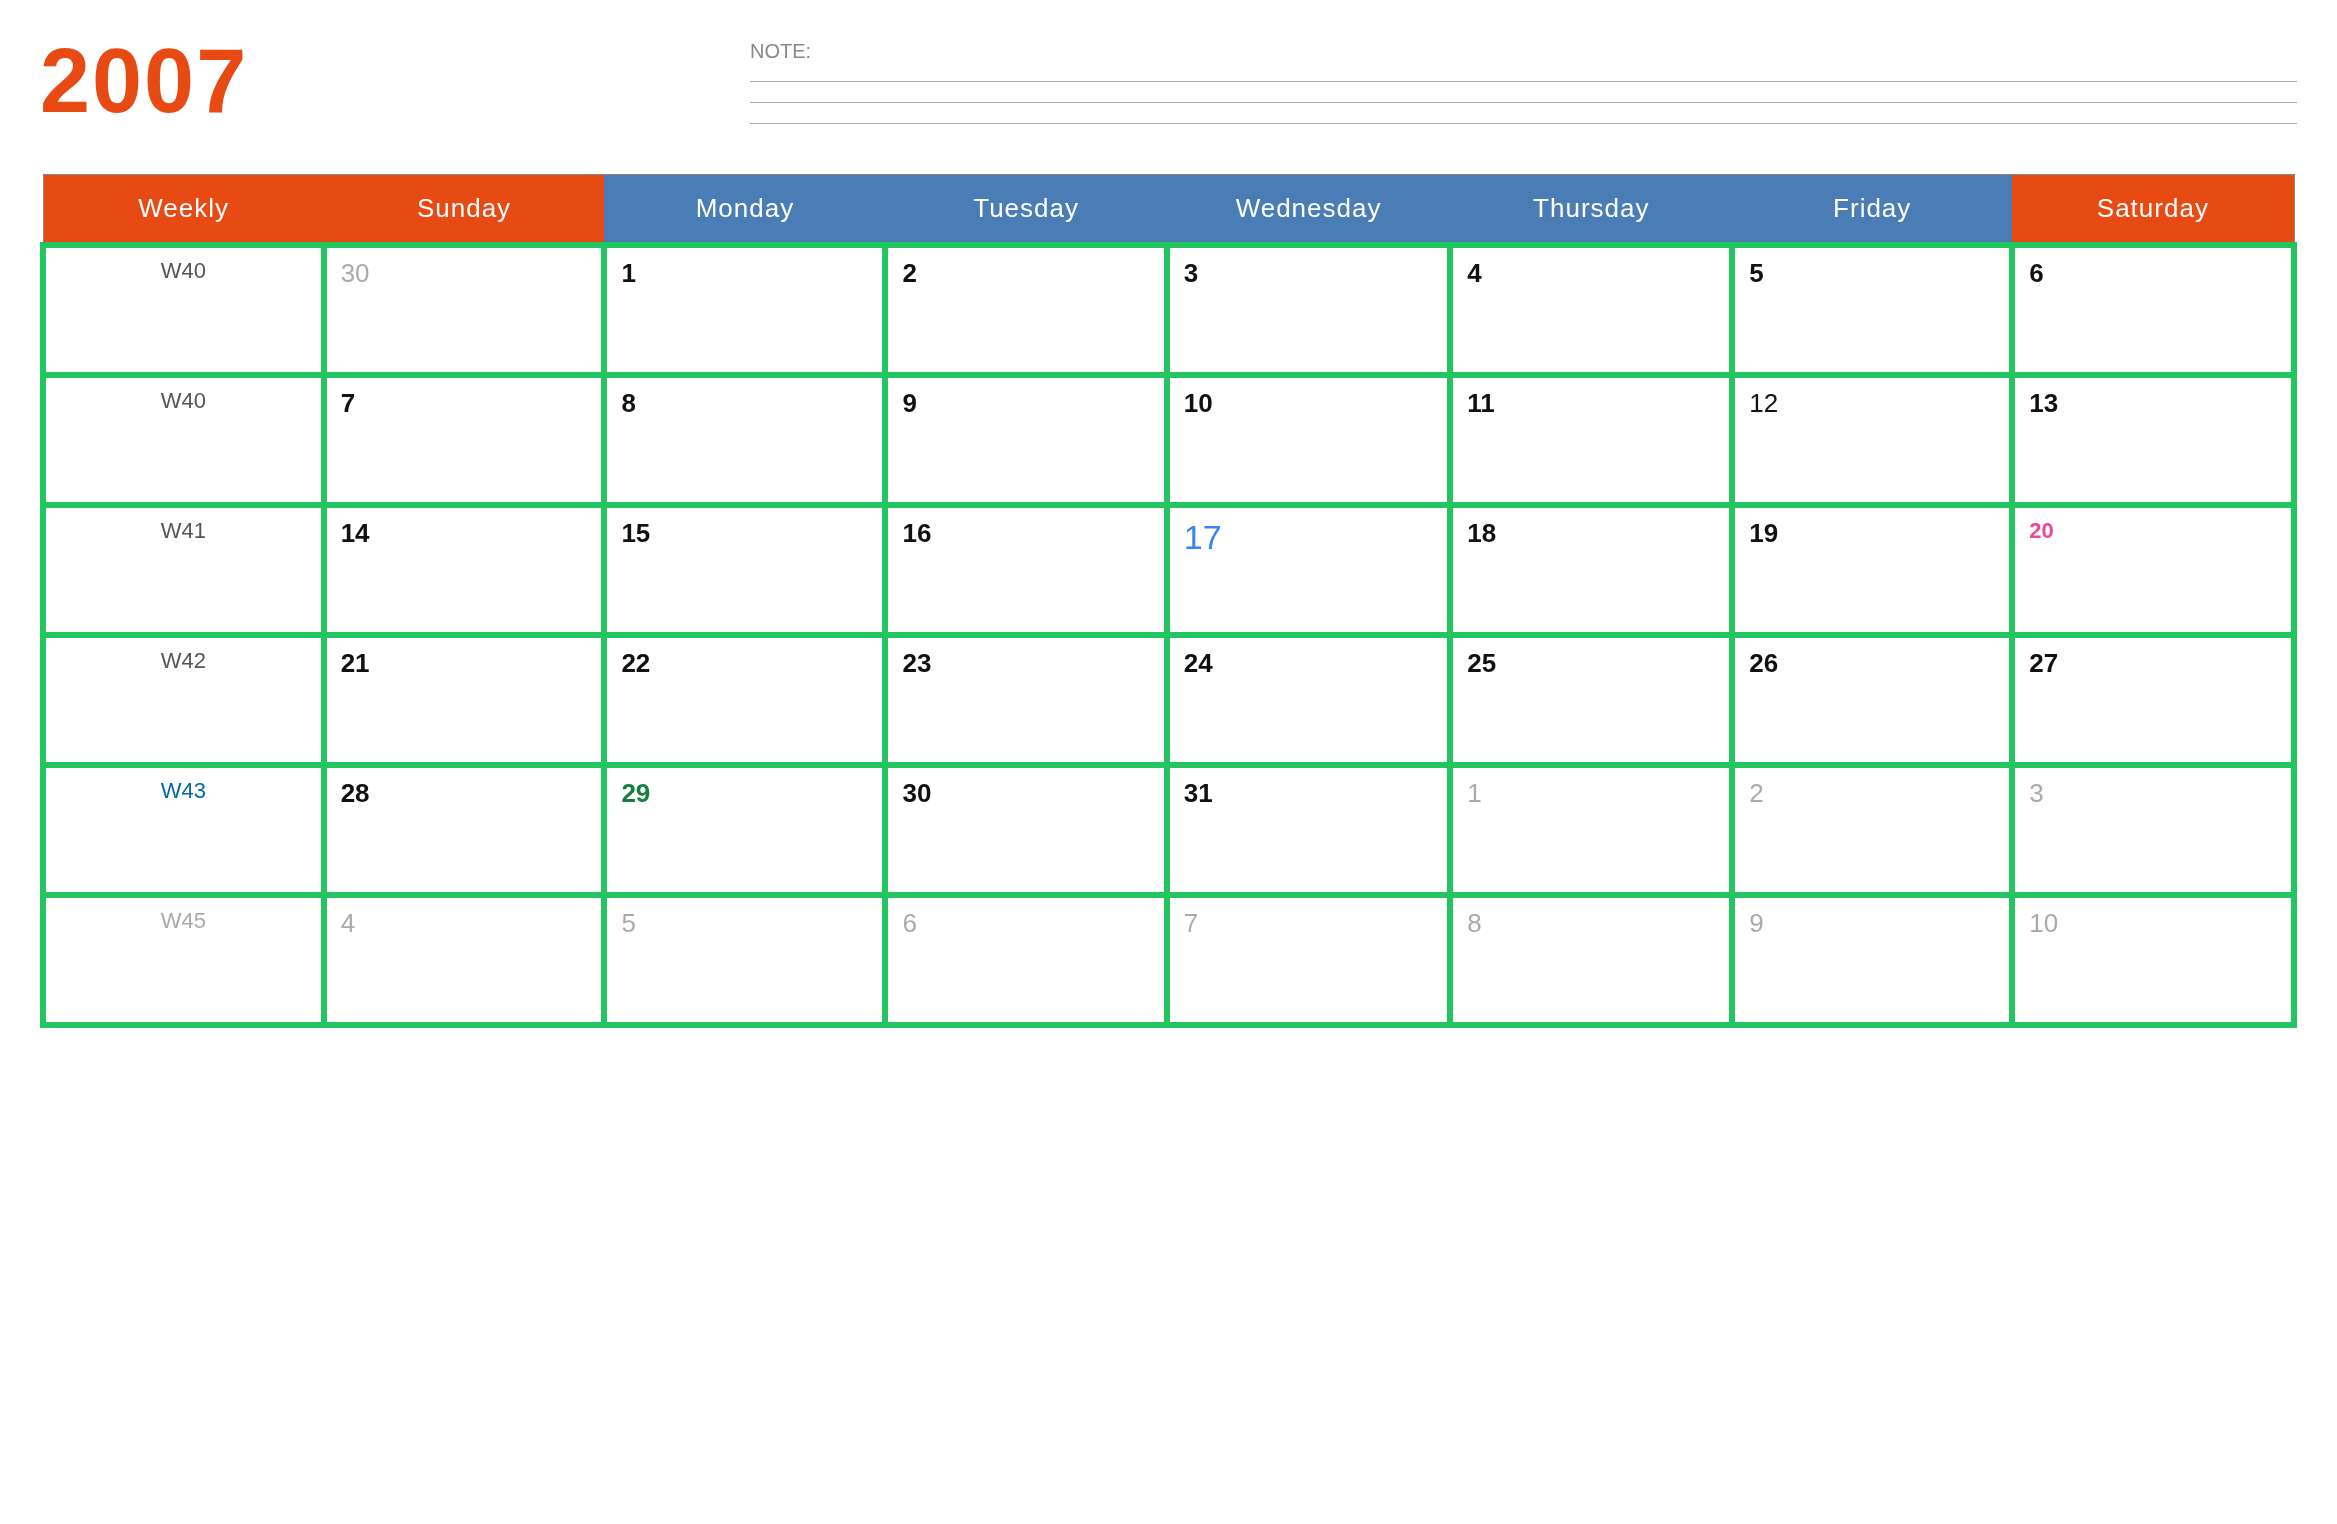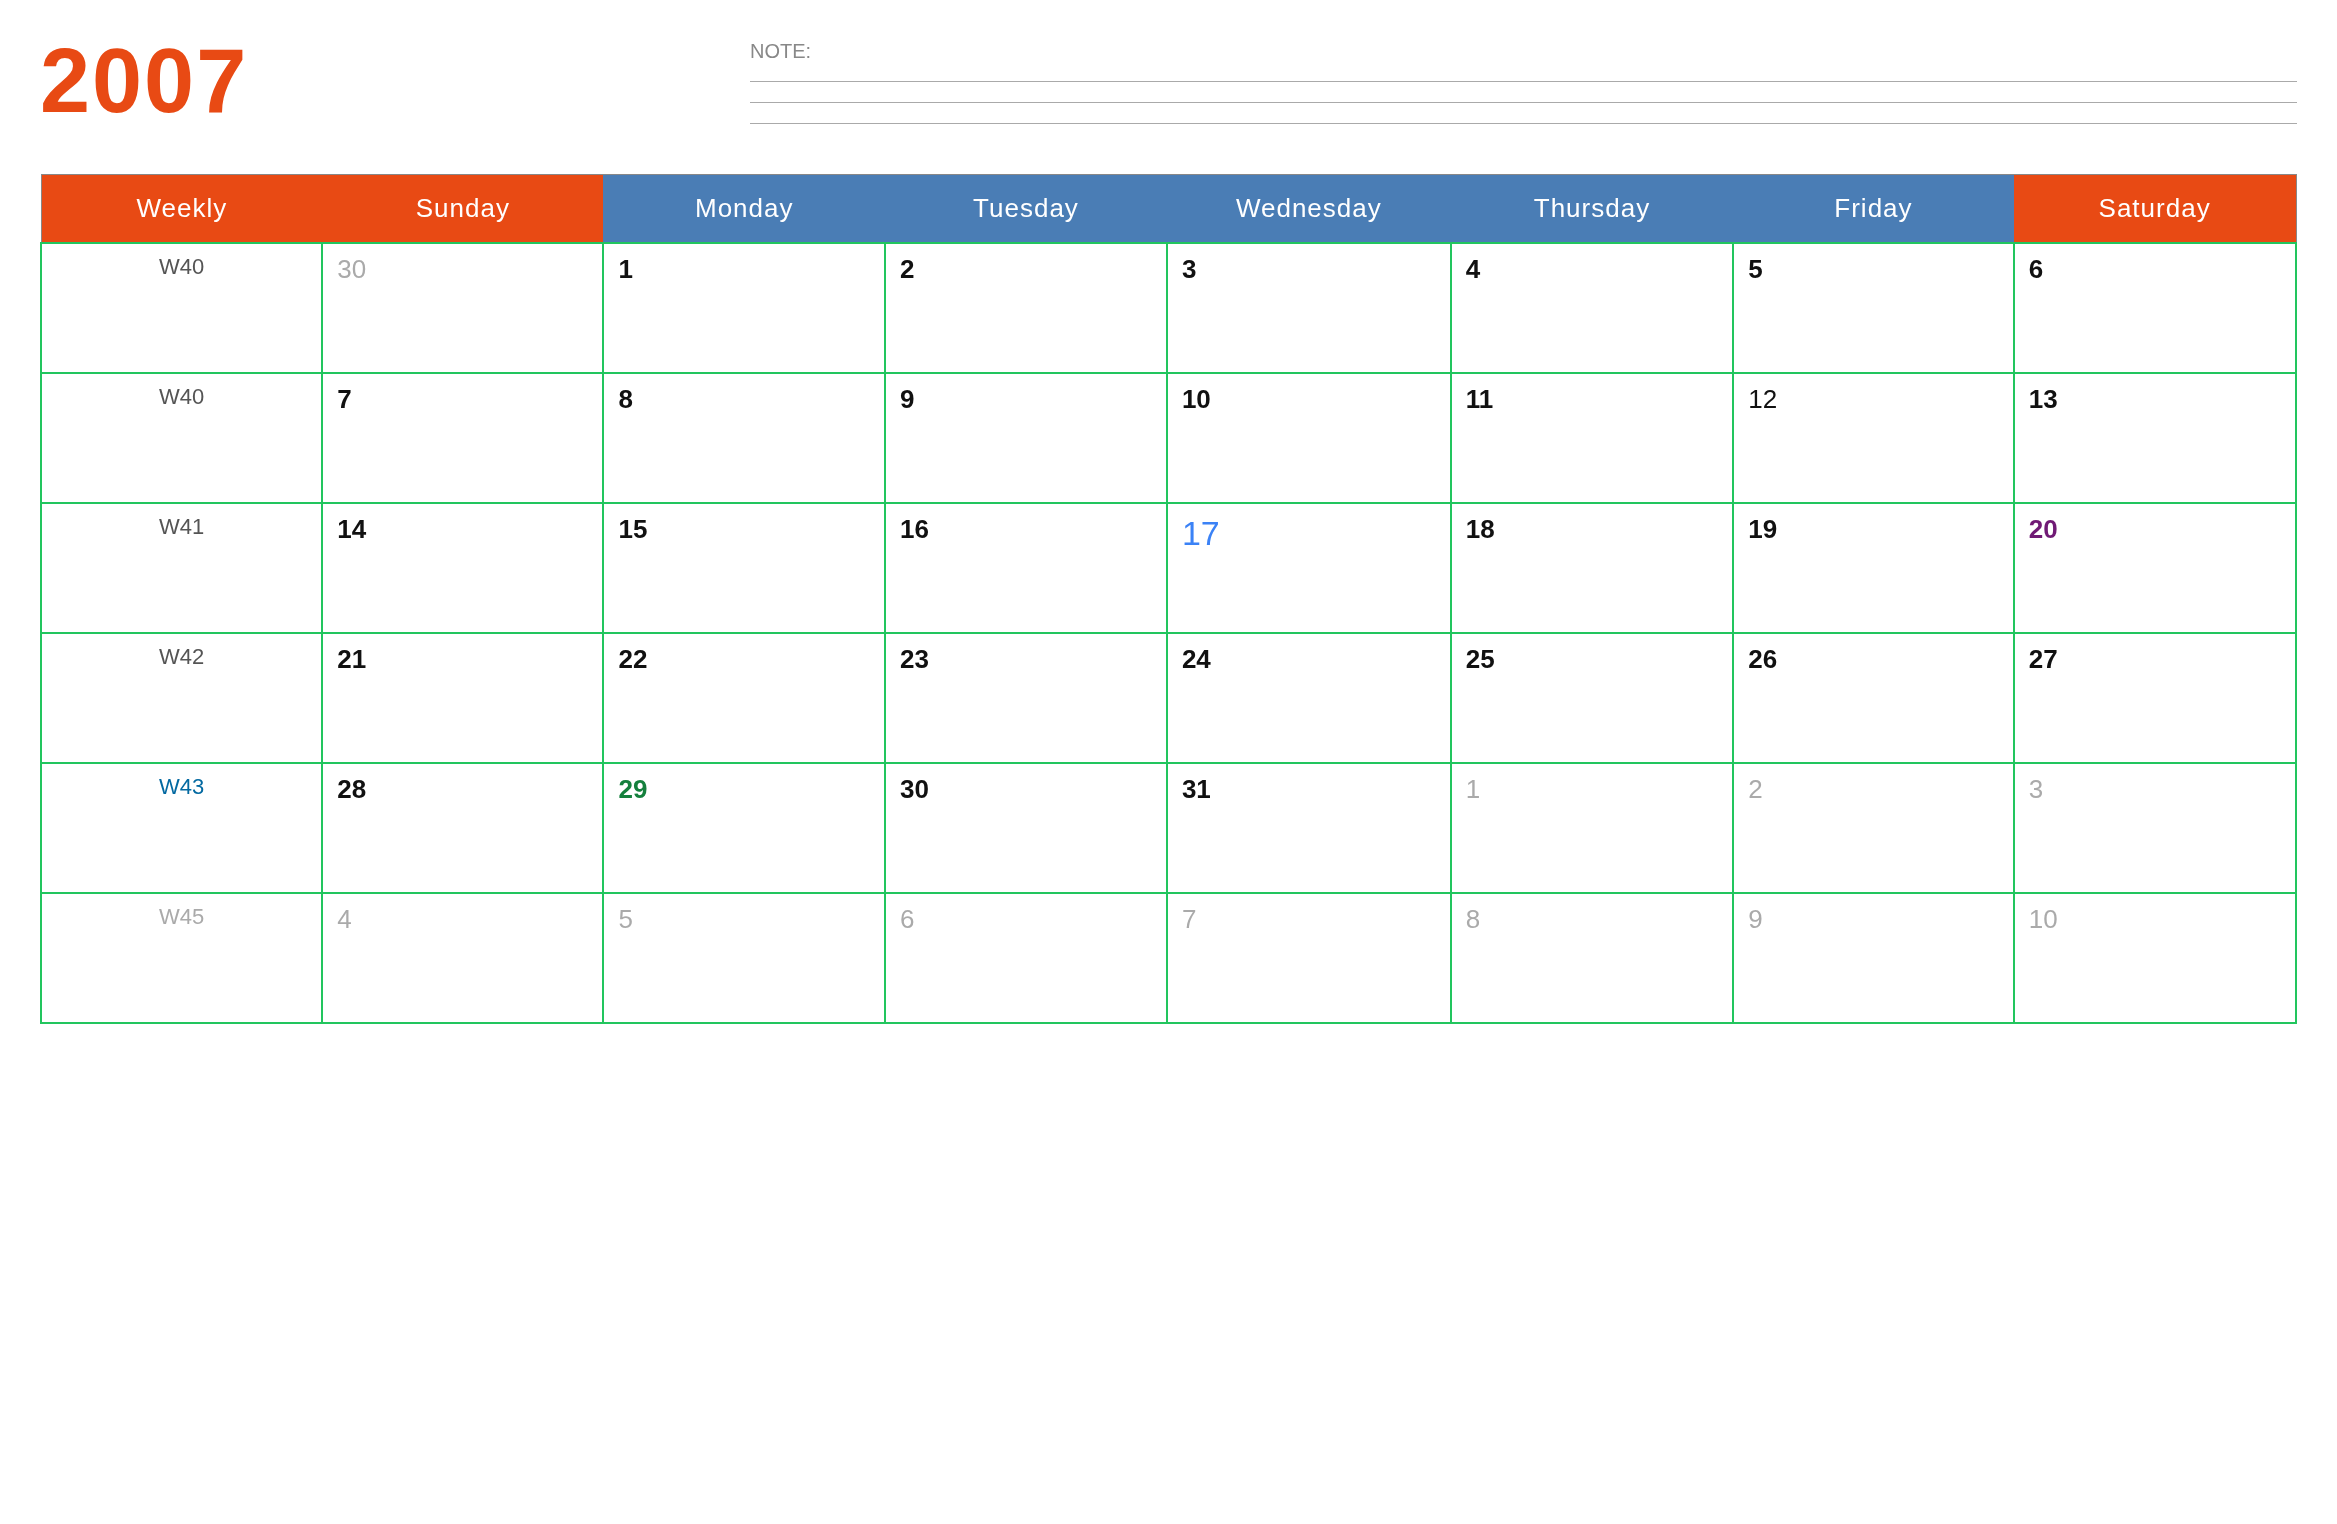--- a/index.html
+++ b/index.html
@@ -88,21 +88,21 @@
 
     .th-weekday {
       background-color: #4a7db5;
     }
 
     .th-saturday {
       background-color: #e84a14;
     }
 
     .calendar-table td {
-      border: 2px solid #22c55e;
+      border: 6px solid #22c55e;
       width: 290px;
       height: 130px;
       vertical-align: top;
       padding: 10px 14px;
       position: relative;
       margin-left: 12px;
     }
 
     .week-cell {
       text-align: center;
@@ -159,21 +159,21 @@
         <td><span style="font-size: 26px; font-weight: bold; color: rgb(17, 17, 17);">13</span></td>
       </tr>
       <tr>
         <td class="week-cell"><span style="font-size: 22px; color: rgb(85, 85, 85);">W41</span></td>
         <td><span style="font-size: 26px; font-weight: bold; color: rgb(17, 17, 17);">14</span></td>
         <td><span style="font-size: 26px; font-weight: bold; color: rgb(17, 17, 17);">15</span></td>
         <td><span style="font-size: 26px; font-weight: bold; color: rgb(17, 17, 17);">16</span></td>
         <td><span style="font-size: 34px; font-weight: normal; color: #3b82f6;">17</span></td>
         <td><span style="font-size: 26px; font-weight: bold; color: rgb(17, 17, 17);">18</span></td>
         <td><span style="font-size: 26px; font-weight: bold; color: rgb(17, 17, 17);">19</span></td>
-        <td><span style="font-size: 26px; font-weight: bold; color: #701a75;">20</span></td>
+        <td><span style="font-size: 22px; font-weight: bold; color: #ec4899;">20</span></td>
       </tr>
       <tr>
         <td class="week-cell"><span style="font-size: 22px; color: rgb(85, 85, 85);">W42</span></td>
         <td><span style="font-size: 26px; font-weight: bold; color: rgb(17, 17, 17); text-align: center;">21</span></td>
         <td><span style="font-size: 26px; font-weight: bold; color: rgb(17, 17, 17);">22</span></td>
         <td><span style="font-size: 26px; font-weight: bold; color: rgb(17, 17, 17);">23</span></td>
         <td><span style="font-size: 26px; font-weight: bold; color: rgb(17, 17, 17);">24</span></td>
         <td><span style="font-size: 26px; font-weight: bold; color: rgb(17, 17, 17);">25</span></td>
         <td><span style="font-size: 26px; font-weight: bold; color: rgb(17, 17, 17);">26</span></td>
         <td><span style="font-size: 26px; font-weight: bold; color: rgb(17, 17, 17);">27</span></td>

